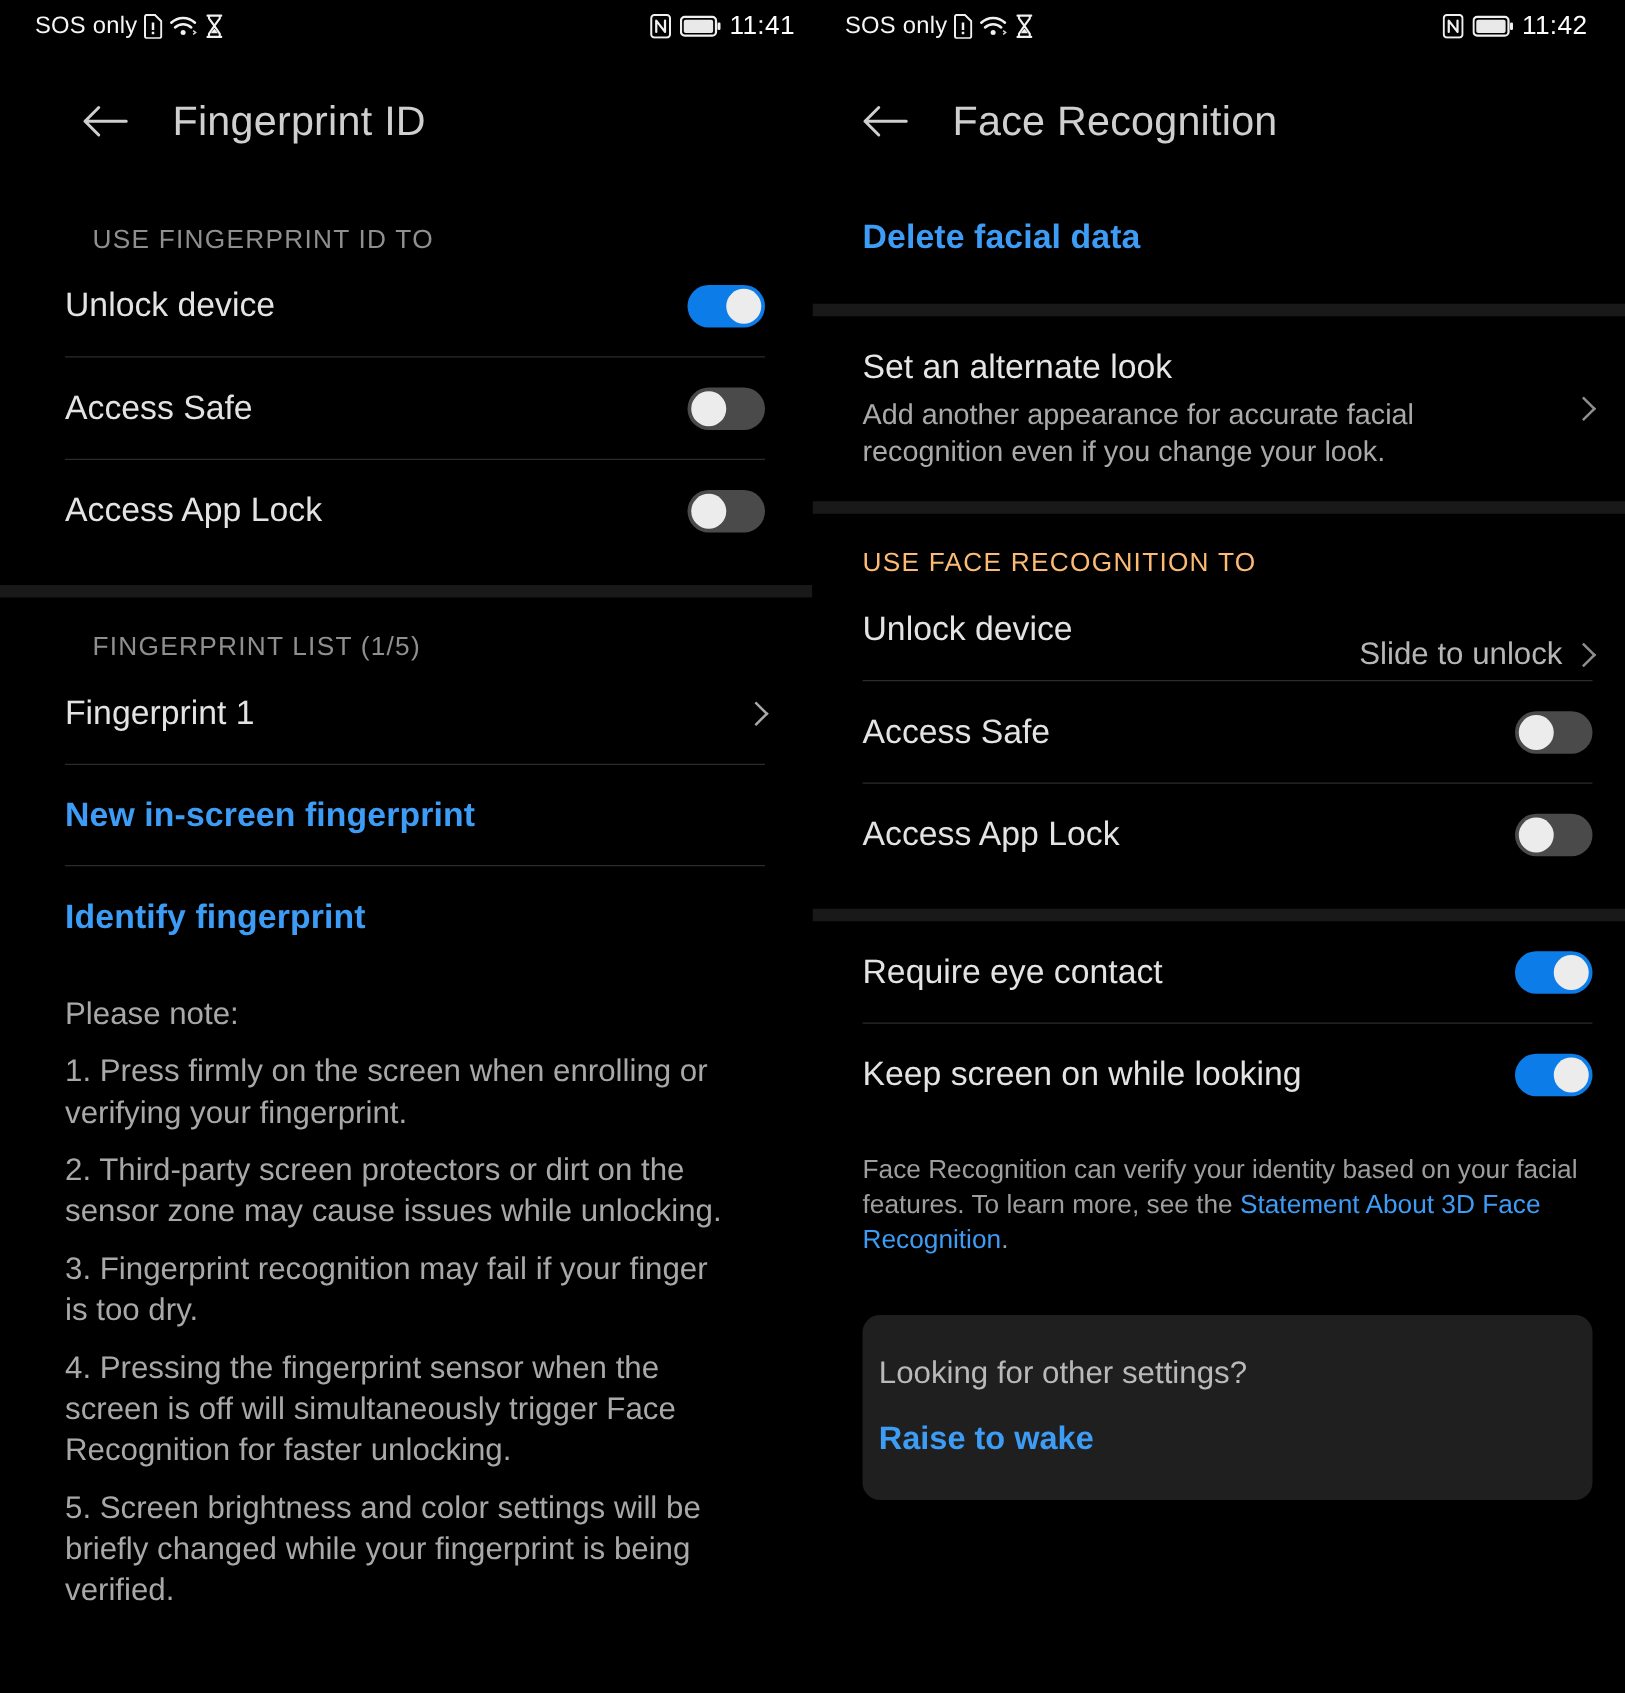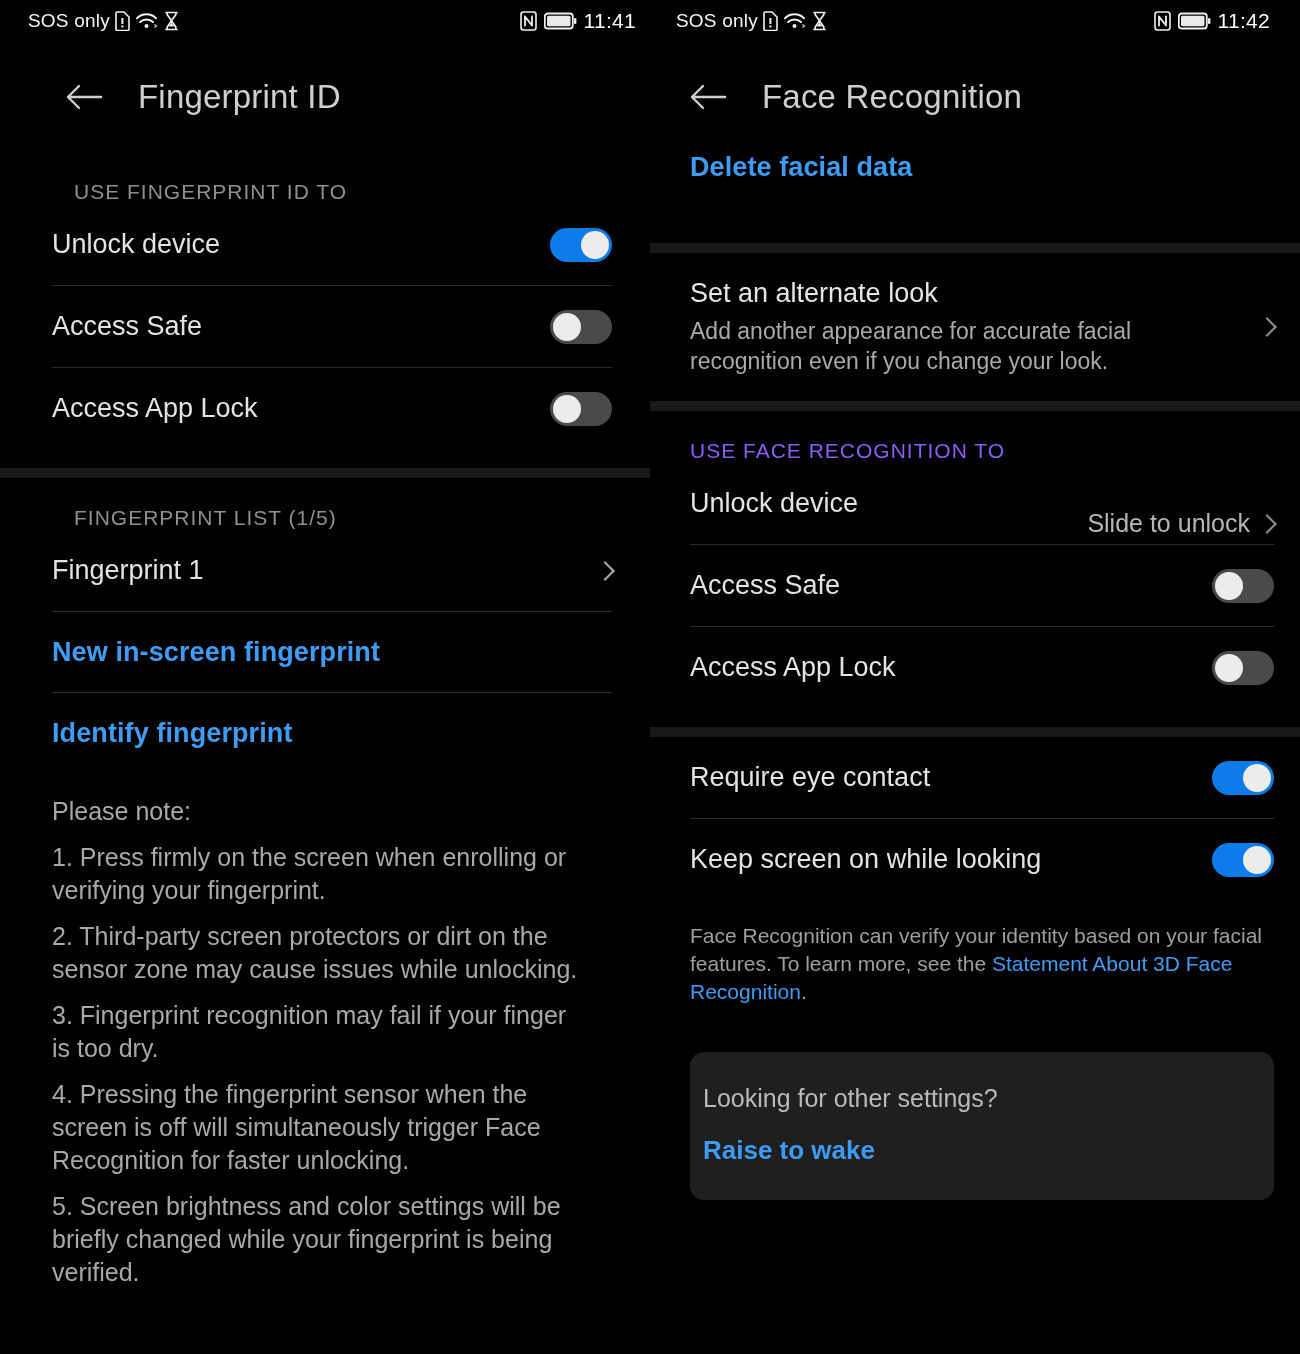--- a/index.html
+++ b/index.html
@@ -81,21 +81,21 @@
   .linkrow{ display:flex; align-items:center; min-height:80px; }
   .phone.left .linkrow{ padding:0 38px 0 52px; }
   .link{ font-size:27px; color:#3d9cf5; font-weight:700; letter-spacing:.1px; }
 
   
   .notes{ padding:22px 66px 0 52px; }
   .notes p{
     font-size:25px; line-height:1.32; color:#a8a8a8; margin-bottom:13px;
     font-weight:400;
   }
-  .deleterow{ display:flex; height:75px; }
+  .deleterow{ display:flex; align-items:center; height:75px; }
   .sub2{
     font-size:23px; line-height:1.3; color:#a9a9a9; font-weight:400;
   }
   .altlook{
     display:flex; align-items:center; min-height:148px;
   }
   .altlook .texts{ flex:1; padding-right:20px; }
   .altlook .h{ font-size:27px; color:#e6e6e6; margin-bottom:8px; }
   .card{
     margin:46px 26px 0 690px; background:#1f1f1f; border-radius:14px;
@@ -296,21 +296,21 @@
         <div class="texts">
           <div class="h">Set an alternate look</div>
           <div class="sub2">Add another appearance for accurate facial recognition even if you change your look.</div>
         </div>
         <span class="chev dim"></span>
       </div>
     </div>
 
     <div class="band"></div>
 
-    <div style="padding:28px 0 0 40px;font-size:21px;color:#8b5cf6;letter-spacing:1.0px;">USE FACE RECOGNITION TO</div>
+    <div style="padding:28px 0 0 40px;font-size:21px;color:#fdba74;letter-spacing:1.0px;">USE FACE RECOGNITION TO</div>
 
     <div class="rowlist">
       <div class="row" style="padding:0 26px 0 40px;">
         <span class="rowlabel">Unlock device</span>
         <span class="rowvalue">
           <span>Slide to unlock</span>
           <span class="chev dim"></span>
         </span>
       </div>
       <div class="hr" style="margin:0 26px 0 40px;"></div>

